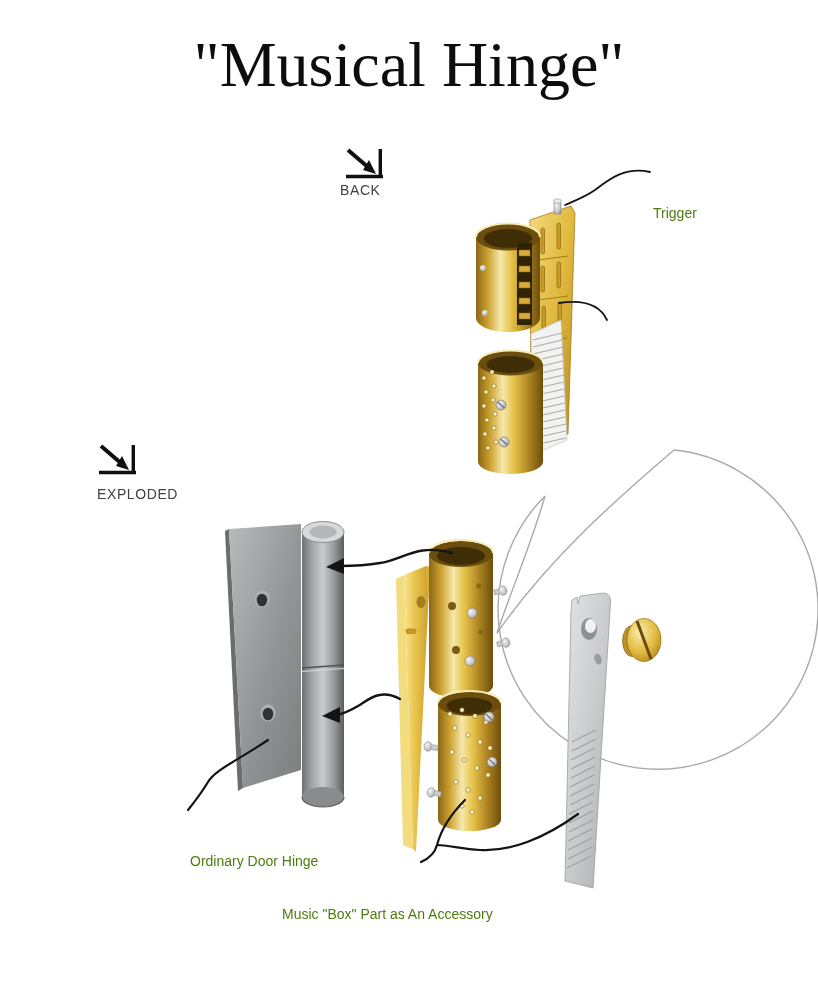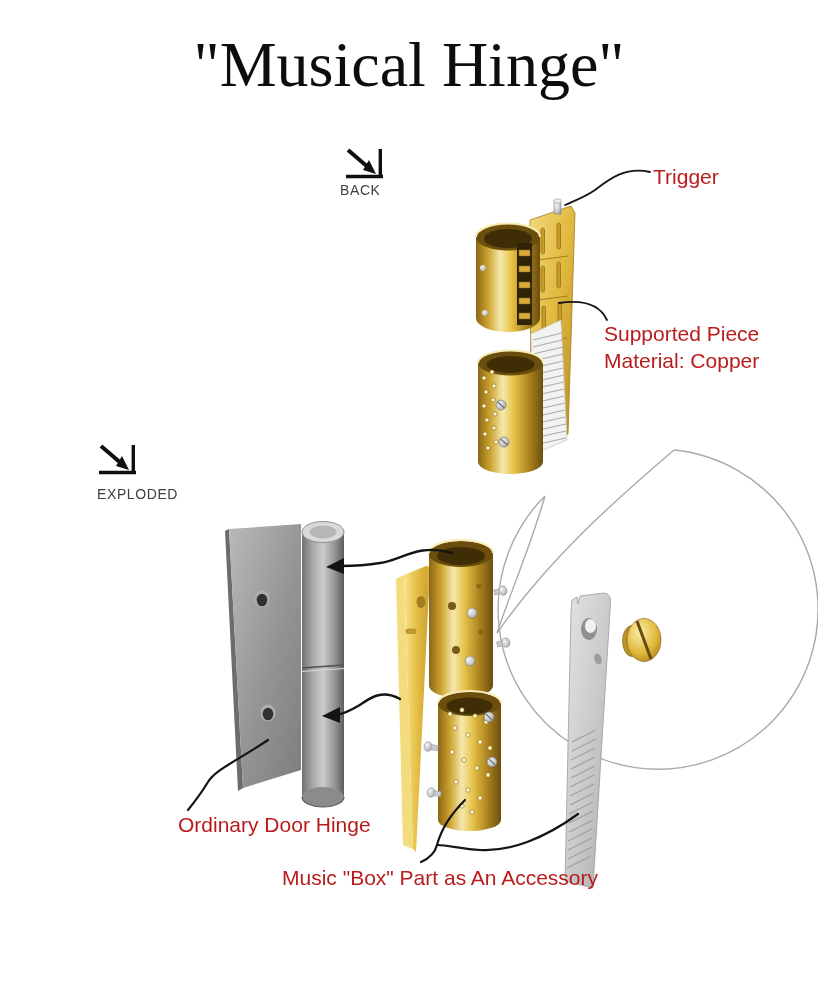--- a/index.html
+++ b/index.html
@@ -7,21 +7,21 @@
     width:818px;height:1000px;position:relative;background:#ffffff;overflow:hidden;
     font-family:"Liberation Sans", sans-serif;color:#1b1b1b;
   }
   .stage{position:absolute;left:0;top:0;width:818px;height:1000px;}
   svg.illus{position:absolute;left:0;top:0;}
   .page-title{
     position:absolute;left:0;top:28px;width:818px;text-align:center;
     font-family:"Liberation Serif", serif;font-size:64px;font-weight:400;color:#0d0d0d;
     letter-spacing:0px;
   }
-  .lbl{position:absolute;font-size:21px;line-height:1.3;color:#b91c1c;white-space:nowrap;}
+  .lbl{position:absolute;font-size:14px;line-height:1.3;color:#4d7c0f;white-space:nowrap;margin-top:41px;}
   .view-lbl{position:absolute;font-size:14px;letter-spacing:0.6px;color:#404040;white-space:nowrap;}
   .two-line span{display:block;}
 </style>
 </head>
 <body>
 
 <div class="stage">
 
   <svg class="illus" width="818" height="1000" viewBox="0 0 818 1000">
     <defs>
@@ -315,21 +315,17 @@
   </svg>
 
   <div class="page-title">"Musical Hinge"</div>
 
   <div class="view-lbl" style="left:340px;top:182px;">BACK</div>
 
   <div class="view-lbl" style="left:97px;top:486px;">EXPLODED</div>
 
   <div class="lbl" style="left:653px;top:163px;">Trigger</div>
 
-  <div class="lbl two-line" style="left:604px;top:320px;">
-    <span>Supported Piece</span>
-    <span>Material: Copper</span>
-  </div>
-
-  <div class="lbl" style="left:178px;top:811px;">Ordinary Door Hinge</div>
+
+  <div class="lbl" style="left:190px;top:811px;">Ordinary Door Hinge</div>
 
   <div class="lbl" style="left:282px;top:864px;">Music "Box" Part as An Accessory</div>
 </div>
 
 </body></html>

